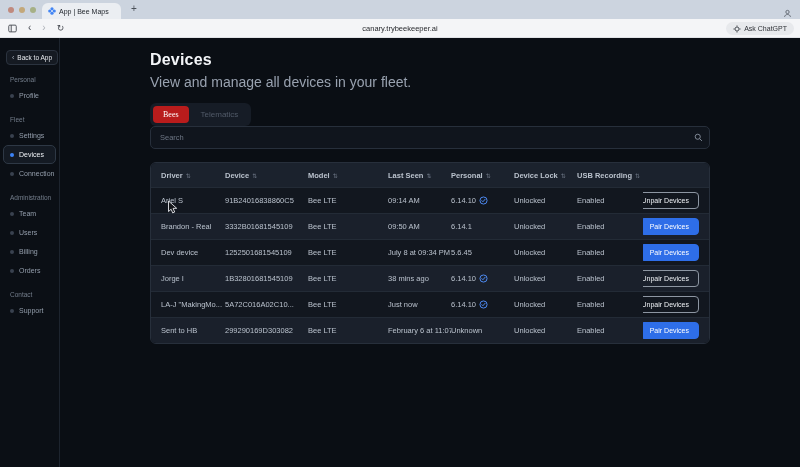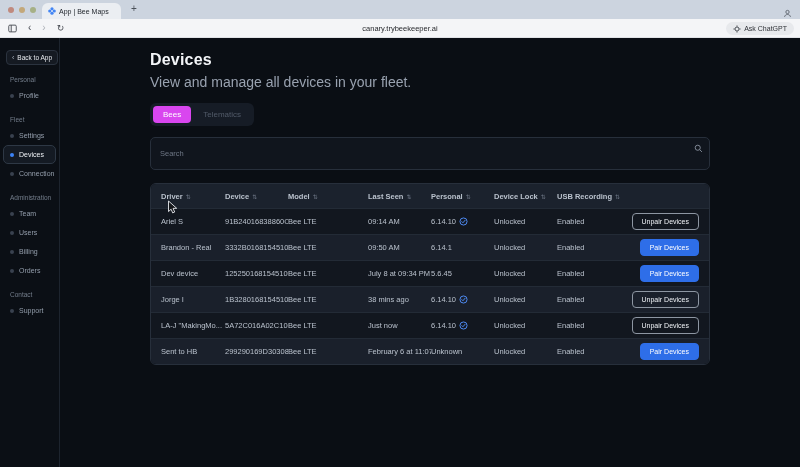--- a/index.html
+++ b/index.html
@@ -37,36 +37,36 @@
   .side-item .dot { width:4px; height:4px; border-radius:50%; background:#39414f; flex:none; }
   .side-item.active { background:#141a23; border-color:#2e3845; color:#eef1f5; }
   .side-item.active .dot { background:#3b82f6; }
 
   main { flex:1; }
   .content { width:560px; margin:0 auto; }
   .page-title { margin-top:13px; font-size:16px; font-weight:700; color:#f3f5f8; letter-spacing:.2px; }
   .page-sub { margin-top:5px; font-size:14px; color:#99a2b0; }
   .seg { margin-top:13px; display:inline-flex; background:#161c26; border-radius:6px; padding:3px; gap:2px; }
   .segbtn { padding:4px 10px; font-size:8px; border-radius:4px; color:#525b69; }
-  .segbtn.active { background:#d946ef; color:#fff; }
-  .searchwrap { margin-top:11px; position:relative; height:33px; }
+  .segbtn.active { background:#b91c1c; color:#fff;font-family:Liberation Serif, serif; }
+  .searchwrap { position:relative; height:23px; }
   .search { width:100%; height:100%; background:#10151d; border:1px solid #272f3b; border-radius:5px;
             color:#cfd6e0; font-size:7.5px; padding:0 22px 0 9px; outline:none; font-family:inherit; }
   .search::placeholder { color:#6d7684; }
   .search-icon { position:absolute; right:7px; top:7px; }
 
   .tablewrap { margin-top:13px; border:1px solid #272f3b; border-radius:6px; overflow:hidden; }
   .thead { display:flex; align-items:center; height:24px; background:#1b222d; padding:0 10px; }
   .th { display:flex; align-items:center; gap:3px; font-size:7.5px; font-weight:700; color:#d0d7e1; }
   .sort { font-size:6px; color:#6c7584; font-weight:400; }
   .row { display:flex; align-items:center; height:26px; padding:0 10px; border-top:1px solid #232b36; }
   .row:nth-child(odd) { background:#12171f; }
   .row:nth-child(even) { background:#1a202b; }
   .cell { font-size:7.5px; color:#bac2cd; white-space:nowrap; overflow:hidden; padding-right:16px; }
-  .c-driver { width:64px; } .c-device { width:63px; } .c-model { width:34px; } .c-seen { width:63px;margin-left:46px; }
+  .c-driver { width:64px; } .c-device { width:83px; } .c-model { width:34px; } .c-seen { width:63px;margin-left:46px; }
   .c-fw { width:63px; display:flex; align-items:center; gap:3px; }
   .c-lock { width:63px; } .c-usb { width:66px; }
   .c-act { flex:1; display:flex; justify-content:flex-end; padding-right:0; }
   .btn { font-size:7px; border-radius:4px; padding:4px 9px; font-family:inherit; cursor:default; }
   .btn.outline { background:transparent; border:1px solid #8d96a2; color:#eef1f5; }
   .btn.primary { background:#2e6ee8; border:1px solid #2e6ee8; color:#fff; }
 
   .cursor { position:absolute; left:167px; top:200px; z-index:9; }
 </style>
 </head>

